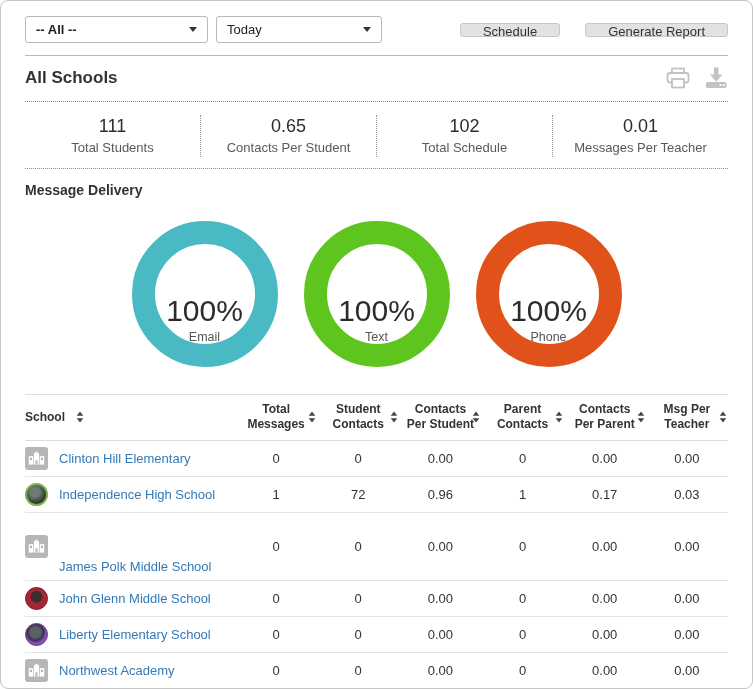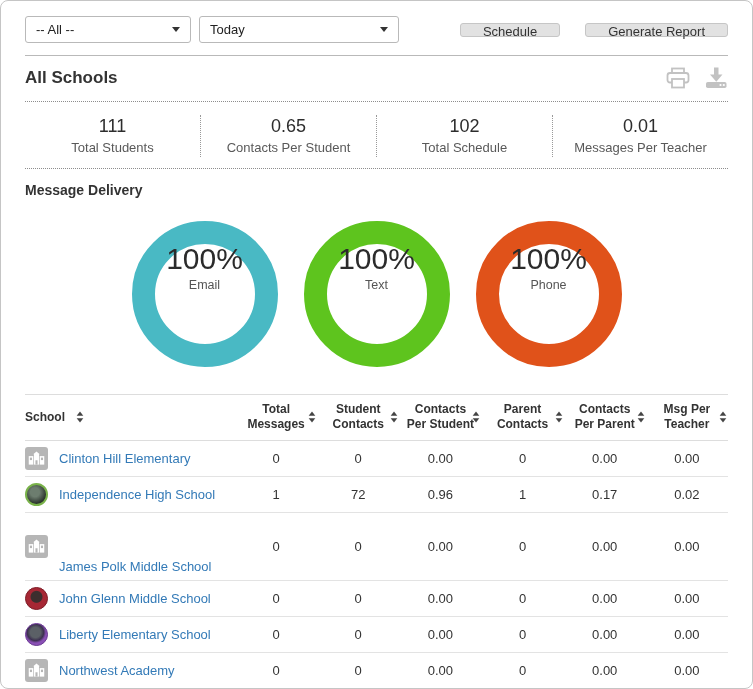--- a/index.html
+++ b/index.html
@@ -19,22 +19,22 @@
   }
   .filter-row {
     display:flex; align-items:center;
     margin-top:15px;
   }
   .select {
     height:27px; border:1px solid #b9b9b9; border-radius:3px;
     background:#fff; display:flex; align-items:center;
     padding:0 10px; font-size:13px; color:#222; cursor:pointer;
   }
-  .select-school { width:166px; }
-  .select-date { width:200px; margin-left:8px; }
+  .select-school { width:183px;font-weight:bold; }
+  .select-date { width:166px; margin-left:8px; }
   .select .sel-text { flex:1; }
   .caret {
     width:0; height:0; margin-left:8px;
     border-left:4px solid transparent; border-right:4px solid transparent;
     border-top:5px solid #333;
   }
   .btn-group { margin-left:auto; display:flex; gap:25px; }
   .btn {
     height:14px; padding:0 22px; font-size:13px; color:#333;
     background:#e2e2e2; border:1px solid #c6c6c6; border-radius:3px;
@@ -59,21 +59,21 @@
   .stat-value { font-size:18px; color:#2d2d2d; line-height:1.1; }
   .stat-label { font-size:13px; color:#595959; margin-top:3px; }
   
   .md-title { margin:0; padding-top:13px; font-size:14px; font-weight:bold; color:#333; }
   .donut-row {
     display:flex; justify-content:center; gap:26px; margin-top:23px;
   }
   .donut {
     width:146px; height:146px; border-radius:50%;
     border:23px solid #ccc;
-    display:flex; align-items:flex-start; justify-content:center;
+    display:flex; align-items:flex-end; justify-content:center;
   }
   .donut-center { text-align:center; }
   .donut-percent { font-size:30px; color:#2b2b2b; line-height:1; }
   .donut-label { font-size:12.5px; color:#555; margin-top:4px; }
   
   table.schools {
     width:100%; border-collapse:collapse; table-layout:fixed;
     margin-top:27px;
   }
   table.schools th {
@@ -300,21 +300,21 @@
             <span class="school-wrap">
               <span class="logo logo-independence"></span>
               <a href="#" class="school-link" style="color: rgb(51, 122, 183);">Independence High School</a>
             </span>
           </td>
           <td>1</td>
           <td>72</td>
           <td>0.96</td>
           <td>1</td>
           <td>0.17</td>
-          <td>0.02</td>
+          <td>0.03</td>
         </tr>
         <tr>
           <td class="cell-school">
             <span class="school-wrap">
               <span class="logo logo-school-building">
                 <svg width="17" height="14" viewBox="0 0 18 14">
                   <path d="M9 0l3.4 3H5.6z" fill="#fff"></path>
                   <rect x="6.3" y="2.6" width="5.4" height="11.4" fill="#fff"></rect>
                   <rect x="0.8" y="5" width="4.8" height="9" fill="#fff"></rect>
                   <rect x="12.4" y="5" width="4.8" height="9" fill="#fff"></rect>

